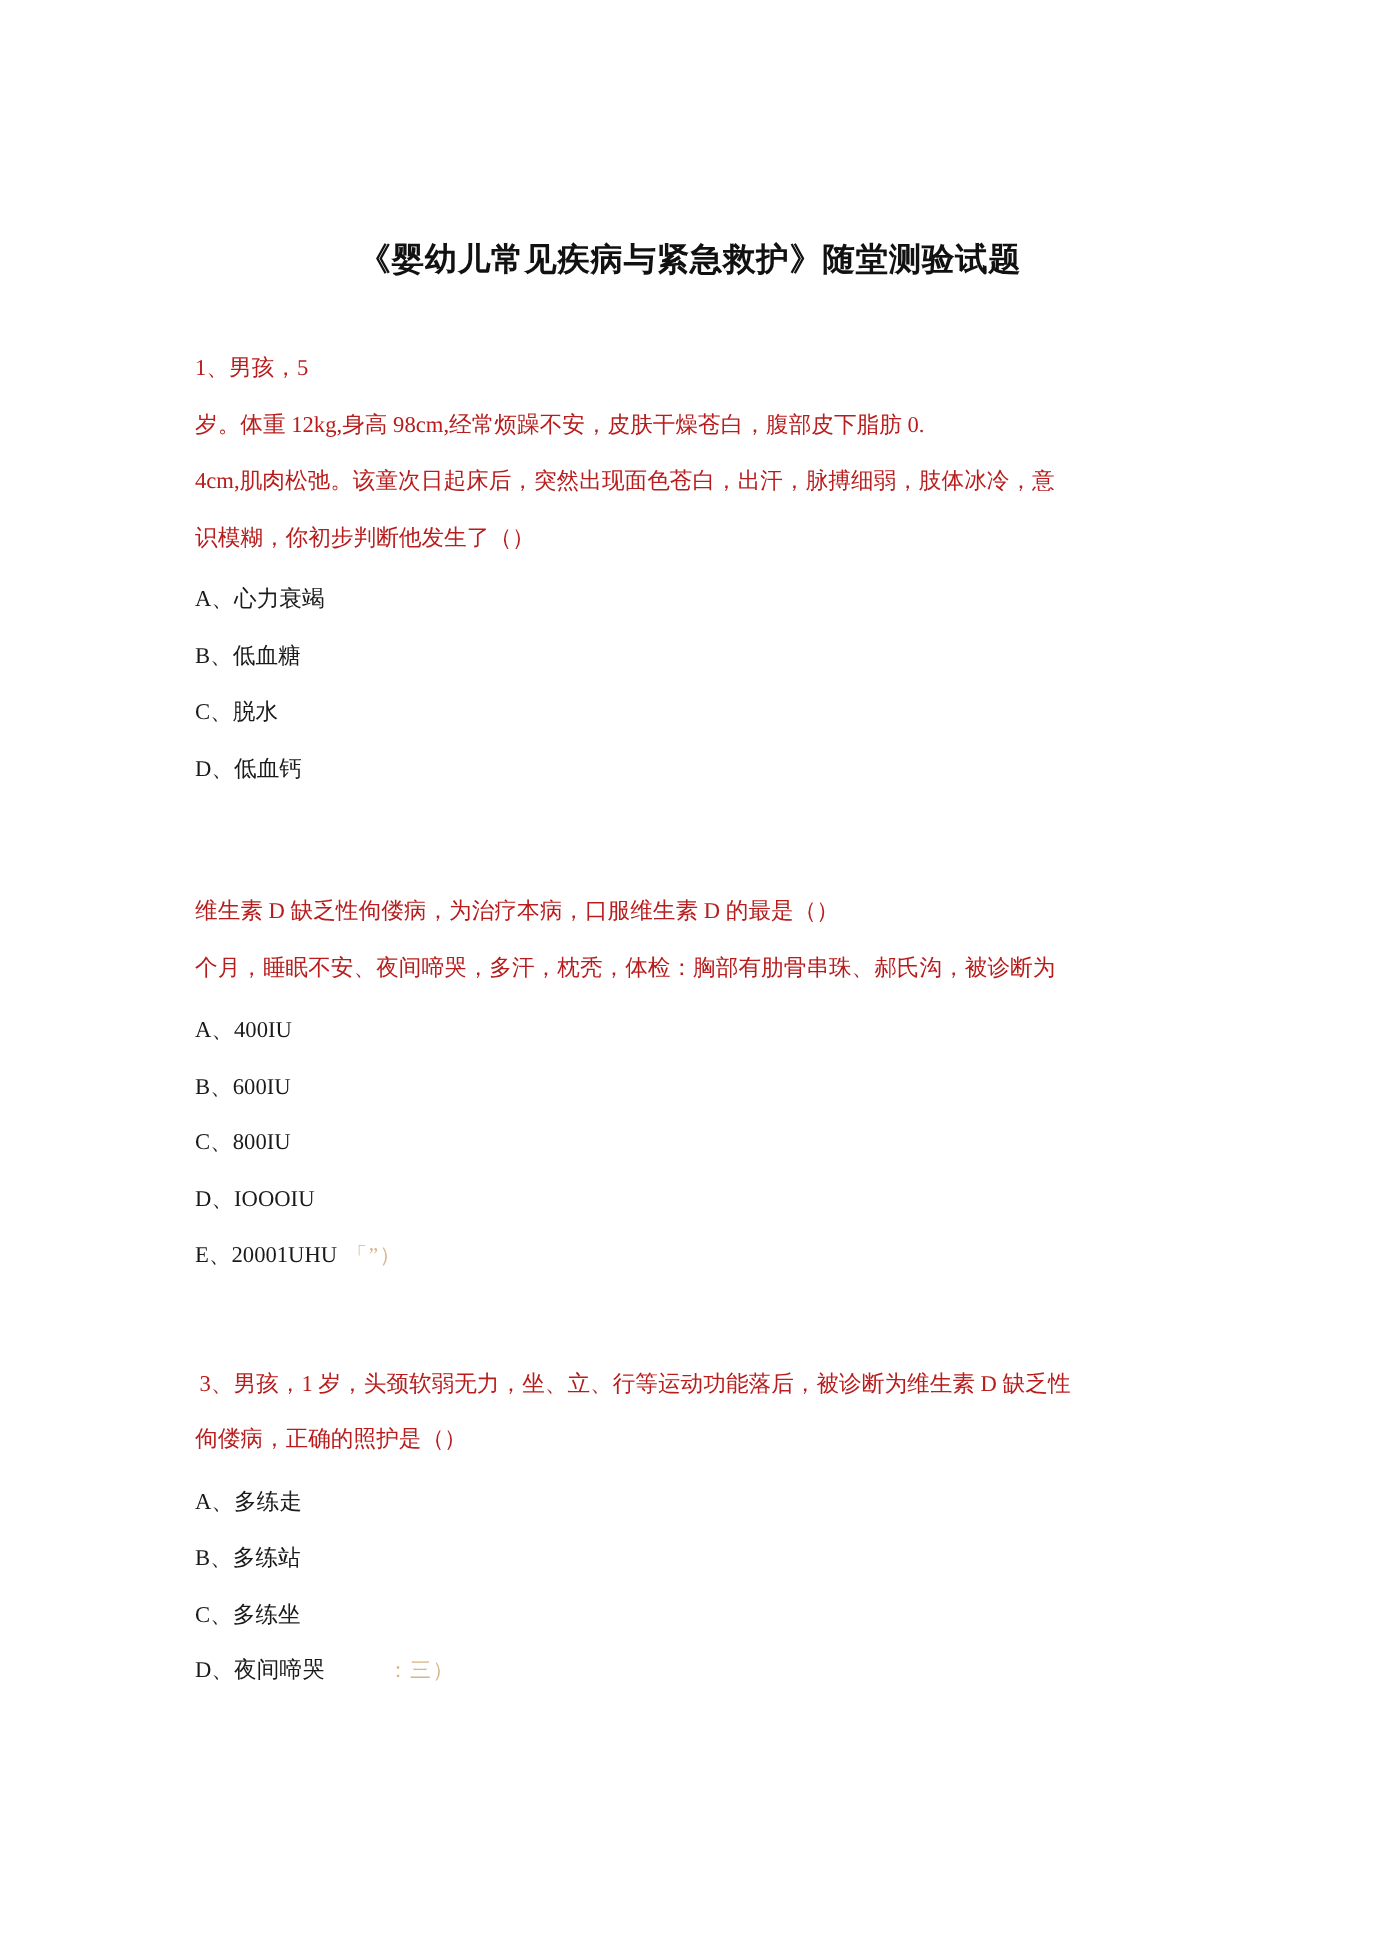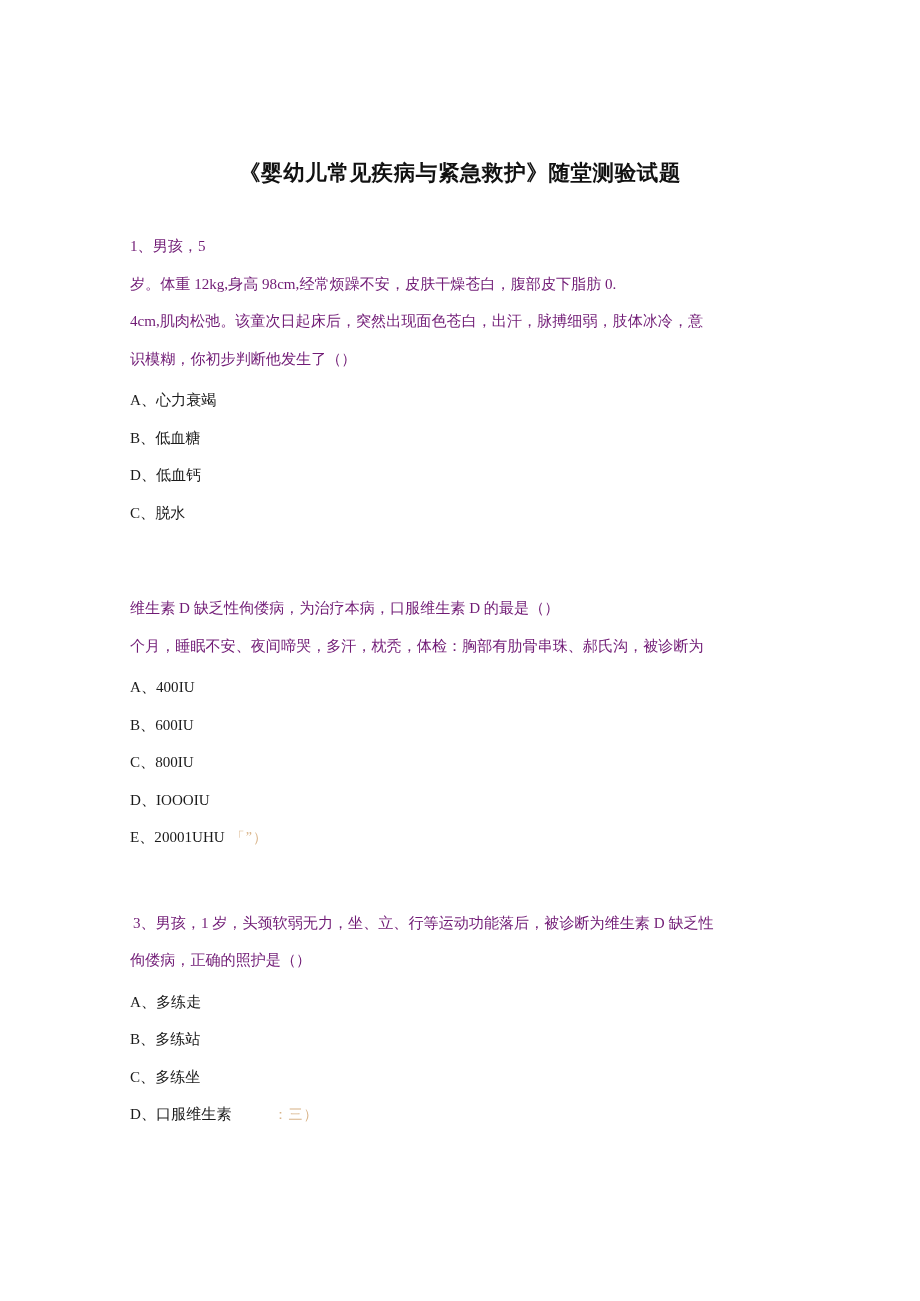--- a/index.html
+++ b/index.html
@@ -41,21 +41,21 @@
     width: 662px;
   }
   .qblock {
     margin-bottom: 0;
   }
   .qstem {
     font-size: 15.1px;
     line-height: 37.5px;
     text-align: justify;
     text-justify: inter-ideograph;
-    color: #701a75;
+    color: #b91c1c;
     white-space: pre-wrap;
     word-break: break-all;
   }
   .qstem.indented {
     text-indent: 3px;
   }
   .opts {
     margin-top: 4px;
   }
   .opt {
@@ -87,22 +87,22 @@
   <div class="body-area">
 
     <div class="qblock">
       <div class="qstem">1、男孩，5</div>
       <div class="qstem">岁。体重 12kg,身高 98cm,经常烦躁不安，皮肤干燥苍白，腹部皮下脂肪 0.</div>
       <div class="qstem">4cm,肌肉松弛。该童次日起床后，突然出现面色苍白，出汗，脉搏细弱，肢体冰冷，意</div>
       <div class="qstem">识模糊，你初步判断他发生了（）</div>
       <div class="opts">
         <div class="opt"><span>A、</span><span>心力衰竭</span></div>
         <div class="opt"><span>B、</span><span>低血糖</span></div>
+        <div class="opt"><span>C、</span><span>脱水</span></div>
         <div class="opt"><span>D、</span><span>低血钙</span></div>
-        <div class="opt"><span>C、</span><span>脱水</span></div>
       </div>
     </div>
 
     <div class="gap-lg"></div>
 
     <div class="qblock">
       <div class="qstem">维生素 D 缺乏性佝偻病，为治疗本病，口服维生素 D 的最是（）</div>
       <div class="qstem">个月，睡眠不安、夜间啼哭，多汗，枕秃，体检：胸部有肋骨串珠、郝氏沟，被诊断为</div>
       <div class="opts">
         <div class="opt"><span>A、</span><span>400IU</span></div>
@@ -115,18 +115,18 @@
 
     <div class="gap-md"></div>
 
     <div class="qblock">
       <div class="qstem indented">3、男孩，1 岁，头颈软弱无力，坐、立、行等运动功能落后，被诊断为维生素 D 缺乏性</div>
       <div class="qstem">佝偻病，正确的照护是（）</div>
       <div class="opts">
         <div class="opt"><span>A、</span><span>多练走</span></div>
         <div class="opt"><span>B、</span><span>多练站</span></div>
         <div class="opt"><span>C、</span><span>多练坐</span></div>
-        <div class="opt"><span>D、</span><span>口服维生素</span><span class="opt-artifact wide">：三）</span></div>
+        <div class="opt"><span>D、</span><span>夜间啼哭</span><span class="opt-artifact wide">：三）</span></div>
       </div>
     </div>
 
   </div>
 </div>
 
 </body></html>

